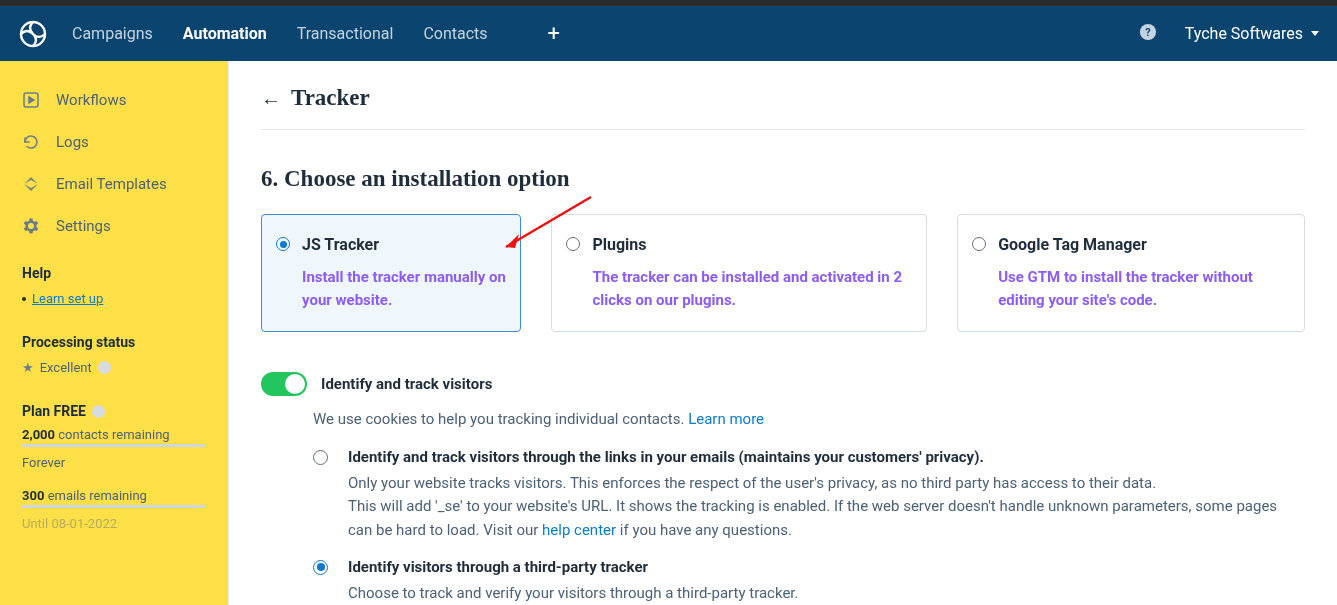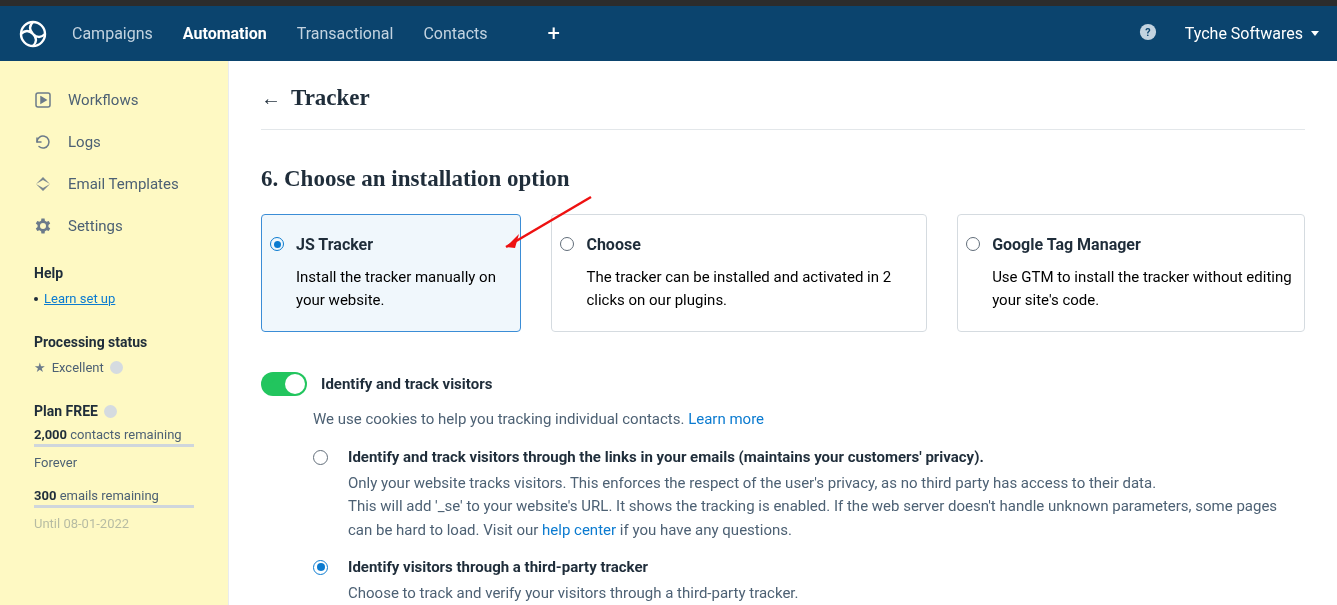--- a/index.html
+++ b/index.html
@@ -10,21 +10,21 @@
 .logo svg { width: 30px; height: 30px; }
 .nav-links { display: flex; gap: 30px; align-items: center; }
 .nav-link { color: #c3d3e0; font-size: 16px; cursor: pointer; }
 .nav-link.active { color: #fff; font-weight: 700; }
 .nav-plus { color: #fff; font-size: 22px; margin-left: 30px; cursor: pointer; }
 .topbar-right { margin-left: auto; display: flex; align-items: center; gap: 28px; }
 .help-icon { color: #c3d3e0; font-size: 16px; cursor: pointer; }
 .account { color: #fff; font-size: 16px; display: flex; align-items: center; gap: 8px; cursor: pointer; }
 .caret-down { width: 0; height: 0; border-left: 4px solid transparent; border-right: 4px solid transparent; border-top: 5px solid #fff; }
 .main { display: flex; height: calc(605px - 61px); }
-.sidebar { width: 229px; background: #fef9c3; border-right: 1px solid #e9ecef; padding: 18px 12px; display: flex; flex-direction: column; }
+.sidebar { width: 229px; background: #fde047; border-right: 1px solid #e9ecef; padding: 18px 0; display: flex; flex-direction: column; }
 .side-item { display: flex; align-items: center; gap: 16px; padding: 12px 22px; color: #4d6174; font-size: 15px; cursor: pointer; }
 .side-icon { width: 18px; height: 18px; color: #6c7b8a; display: flex; align-items: center; justify-content: center; }
 .side-icon svg { width: 16px; height: 16px; }
 .side-section { padding: 0 22px; margin-top: 18px; }
 .side-heading { font-weight: 700; font-size: 14px; color: #1f2d3a; margin-bottom: 10px; }
 .side-link { color: #0b7bd0; font-size: 13px; text-decoration: underline; cursor: pointer; }
 .side-bullet { display: flex; align-items: center; gap: 6px; }
 .bullet { width: 4px; height: 4px; background: #1f2d3a; border-radius: 50%; }
 .status-row { display: flex; align-items: center; gap: 6px; font-size: 13px; color: #4d6174; }
 .star { color: #6c7b8a; }
@@ -33,31 +33,31 @@
 .remaining { font-size: 13px; color: #4d6174; margin-bottom: 2px; }
 .remaining b { color: #1f2d3a; font-weight: 700; }
 .progress { height: 3px; background: #cfd6dc; margin-bottom: 8px; }
 .forever { font-size: 13px; color: #4d6174; margin-bottom: 18px; }
 .content { flex: 1; padding: 24px 32px; overflow-y: auto; }
 .page-title-row { display: flex; align-items: center; gap: 10px; padding-bottom: 18px; border-bottom: 1px solid #e3e7ea; margin-bottom: 36px; }
 .back-arrow { font-size: 20px; color: #1f2d3a; cursor: pointer; font-weight: bold; }
 .page-title { font-family: Georgia, serif; font-size: 23px; font-weight: 700; color: #1f2d3a; }
 .section-heading { font-family: Georgia, serif; font-size: 23px; font-weight: 700; color: #1f2d3a; margin-bottom: 22px; }
 .cards { display: flex; gap: 30px; margin-bottom: 40px; position: relative; }
-.card { border: 1px solid #d5dbe0; border-radius: 4px; padding: 20px 8px; cursor: pointer; display: flex; gap: 12px; }
+.card { border: 1px solid #d5dbe0; border-radius: 4px; padding: 20px 14px; cursor: pointer; display: flex; gap: 12px; }
 .card.selected { border-color: #3b8dd6; background: #f0f7fc; }
 .card-1 { width: 262px; }
 .card-2 { width: 378px; }
 .card-3 { width: 350px; }
 .radio { width: 14px; height: 14px; border: 1.5px solid #616d79; border-radius: 50%; margin-top: 2px; flex-shrink: 0; display: flex; align-items: center; justify-content: center; }
 .radio.checked { border-color: #0b7bd0; }
 .radio.checked::after { content: ''; width: 7px; height: 7px; background: #0b7bd0; border-radius: 50%; }
 .card-body { flex: 1; }
 .card-title { font-weight: 700; font-size: 16px; color: #1f2d3a; margin-bottom: 12px; }
-.card-desc { font-size: 15px; color: #000000; line-height: 1.5; }
+.card-desc { font-size: 15px; color: #8b5cf6; line-height: 1.5; font-weight: bold; }
 .arrow-annotation { position: absolute; left: 230px; top: -22px; pointer-events: none; }
 .toggle-row { display: flex; align-items: center; gap: 14px; margin-bottom: 14px; }
 .toggle { width: 46px; height: 24px; background: #22c55e; border-radius: 12px; position: relative; cursor: pointer; }
 .toggle-knob { width: 20px; height: 20px; background: #fff; border-radius: 50%; position: absolute; top: 2px; right: 2px; display: flex; align-items: center; justify-content: center; }
 .toggle-check { color: #22c55e; font-size: 11px; position: absolute; left: 6px; top: 4px; font-weight: bold; }
 .toggle-label { font-weight: 700; font-size: 15px; color: #1f2d3a; }
 .indented { margin-left: 52px; }
 .cookie-text { font-size: 15px; color: #4d6174; margin-bottom: 20px; }
 .link { color: #0b7bd0; cursor: pointer; }
 .option-row { display: flex; gap: 20px; margin-bottom: 16px; }
@@ -184,21 +184,21 @@
       <div class="card card-1 selected">
         <div class="radio checked"></div>
         <div class="card-body">
           <div class="card-title">JS Tracker</div>
           <div class="card-desc">Install the tracker manually on your website.</div>
         </div>
       </div>
       <div class="card card-2">
         <div class="radio"></div>
         <div class="card-body">
-          <div class="card-title">Choose</div>
+          <div class="card-title">Plugins</div>
           <div class="card-desc">The tracker can be installed and activated in 2 clicks on our plugins.</div>
         </div>
       </div>
       <div class="card card-3">
         <div class="radio"></div>
         <div class="card-body">
           <div class="card-title">Google Tag Manager</div>
           <div class="card-desc">Use GTM to install the tracker without editing your site's code.</div>
         </div>
       </div>

